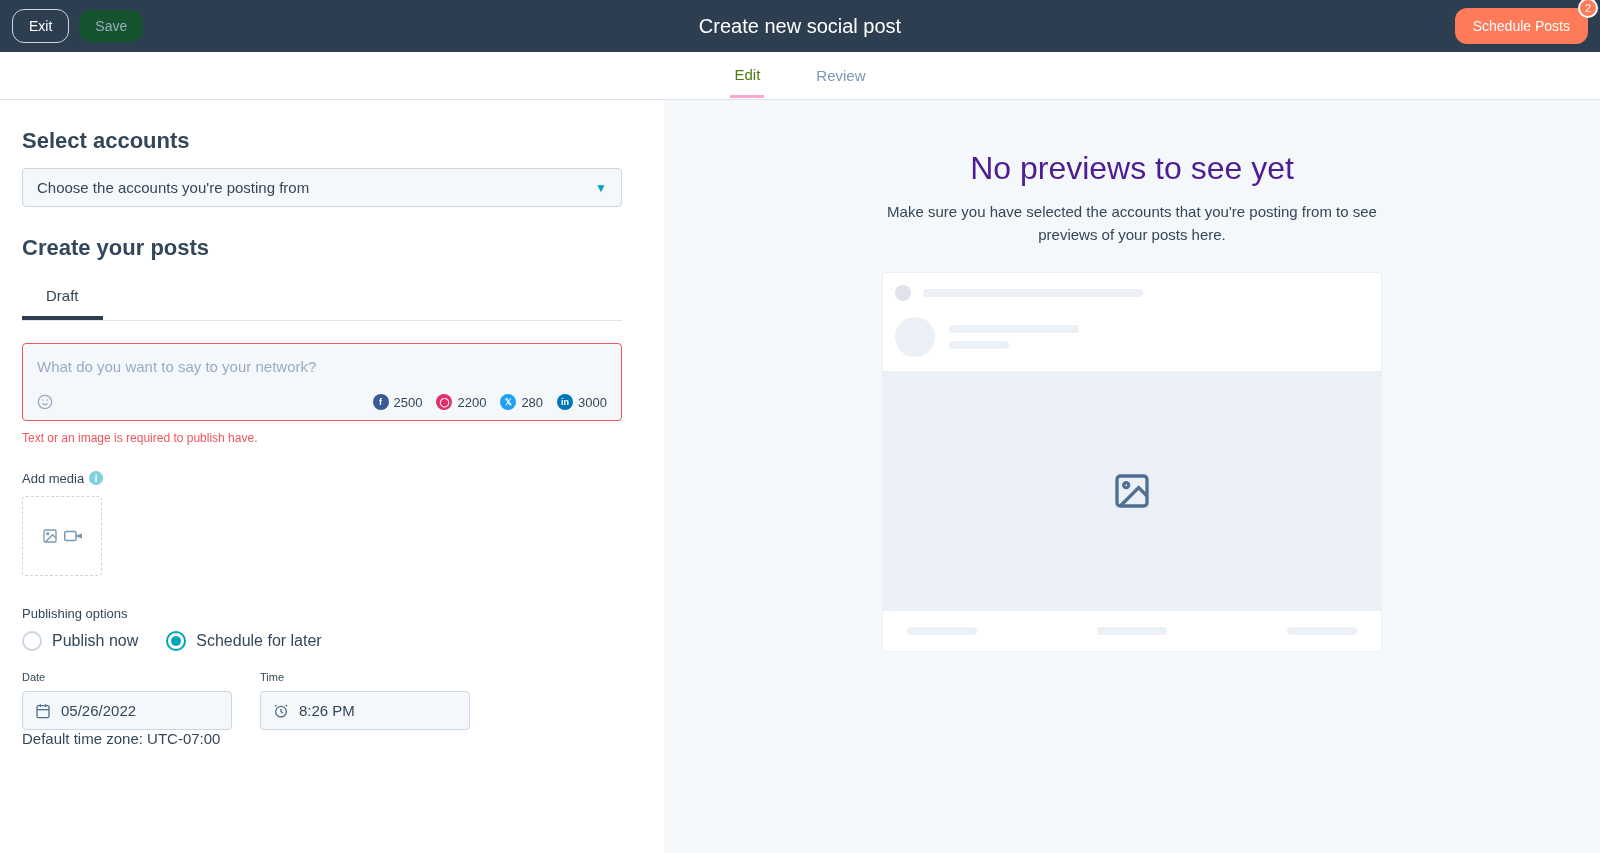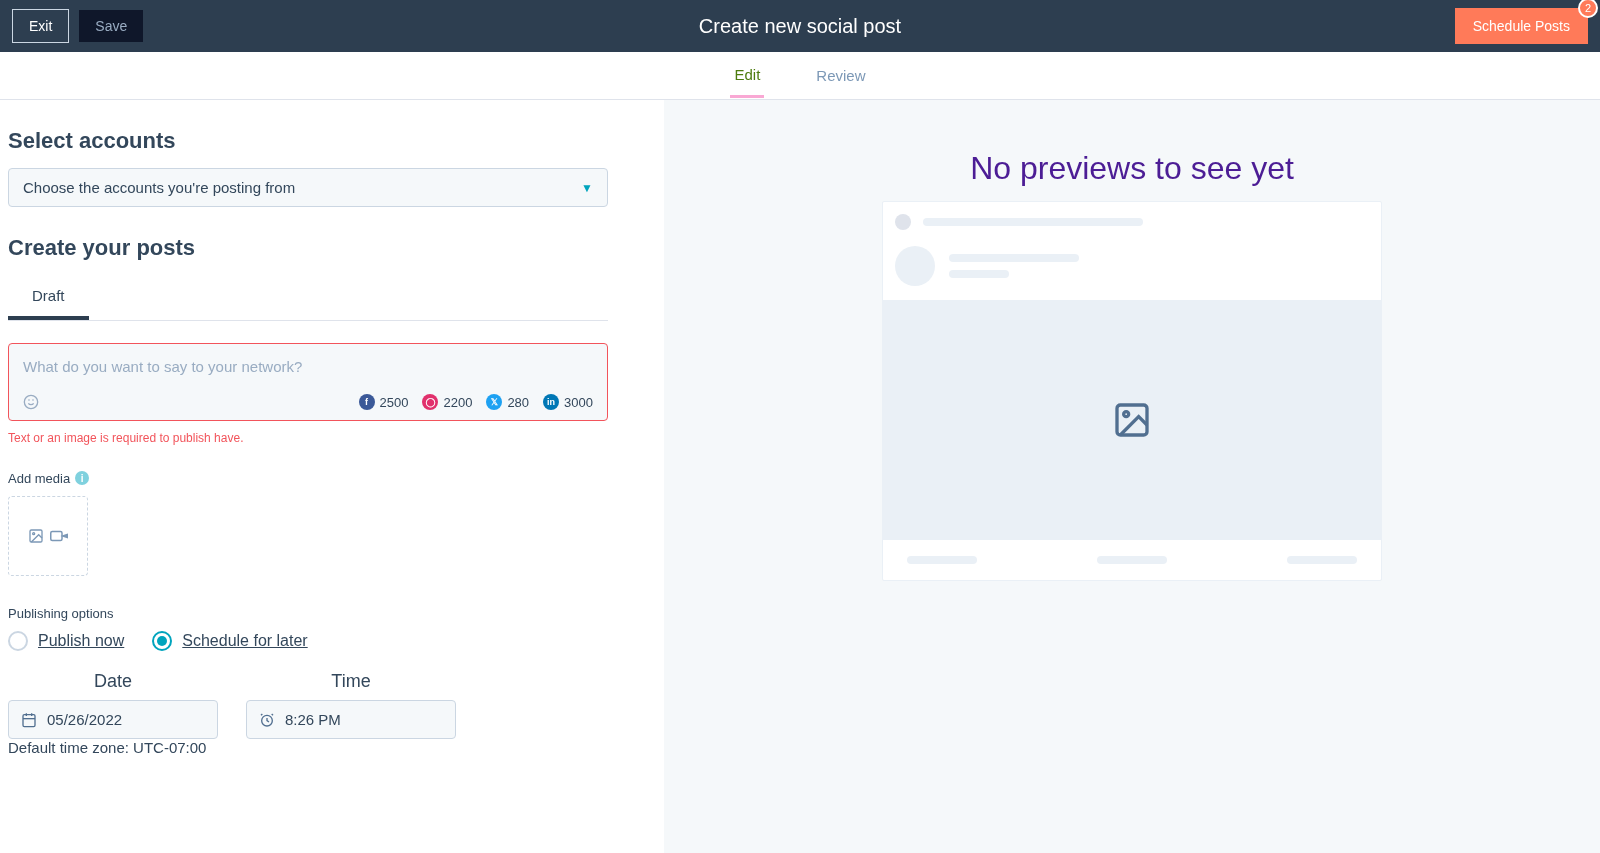--- a/index.html
+++ b/index.html
@@ -1,57 +1,57 @@
 <!DOCTYPE html>
 <html><head>
 <meta charset="utf-8">
 <style>
   * { box-sizing: border-box; margin: 0; padding: 0; }
   body { font-family: -apple-system, BlinkMacSystemFont, "Segoe UI", Helvetica, Arial, sans-serif; color: #33475b; background: #fff; }
   .topbar { background: #2d3e50; color: #fff; height: 52px; display: flex; align-items: center; padding: 0 12px; position: relative; }
-  .btn { border-radius: 0; padding: 8px 16px; font-size: 14px; cursor: pointer; border: none; text-align: center; }
+  .btn { border-radius: 12px; padding: 8px 16px; font-size: 14px; cursor: pointer; border: none; text-align: center; }
   .btn-exit { background: transparent; border: 1px solid #cbd6e2; color: #fff; margin-right: 10px; }
-  .btn-save { background: #0f172a; color: #99acc2; cursor: default; }
+  .btn-save { background: #14532d; color: #99acc2; cursor: default; }
   .top-title { position: absolute; left: 50%; transform: translateX(-50%); font-size: 20px; font-weight: 400; }
   .top-right { margin-left: auto; display: flex; align-items: center; position: relative; }
   .btn-schedule { background: #ff7a59; color: #fff; font-size: 14px; padding: 10px 18px; }
   .badge { position: absolute; top: -10px; right: -10px; background: #ff7a59; color: #fff; border: 2px solid #fff; border-radius: 50%; width: 20px; height: 20px; display: flex; align-items: center; justify-content: center; font-size: 11px; }
   .tabbar { height: 48px; border-bottom: 1px solid #dfe3eb; display: flex; align-items: center; justify-content: center; gap: 48px; font-size: 15px; }
   .tab { color: #7c98b6; cursor: pointer; padding: 12px 4px; }
   .tab.active { color: #4d7c0f; font-weight: 500; border-bottom: 3px solid #f9a8d4; }
   .main { display: flex; min-height: calc(100vh - 100px); }
-  .left { width: 41.5%; padding: 28px 18px 20px 8px; }
+  .left { width: 41.5%; padding: 28px 18px 20px 22px; }
   .right { width: 58.5%; background: #f5f8fa; padding: 30px 20px; text-align: center; }
   h2.section { font-size: 22px; font-weight: 600; color: #33475b; margin-bottom: 14px; }
   .select-box { border: 1px solid #cbd6e2; border-radius: 4px; background: #f5f8fa; padding: 10px 14px; display: flex; justify-content: space-between; align-items: center; color: #33475b; font-size: 15px; cursor: pointer; margin-bottom: 28px; max-width: 600px; }
   .chev { color: #00a4bd; font-size: 12px; }
   .subtabs { display: flex; border-bottom: 1px solid #dfe3eb; max-width: 600px; }
   .subtab { padding: 12px 24px; font-size: 15px; color: #33475b; cursor: pointer; }
   .subtab.active { border-bottom: 4px solid #2d3e50; font-weight: 400; }
   .composer { border: 1px solid #f2545b; border-radius: 4px; margin-top: 22px; max-width: 600px; background: #f5f8fa; }
   .composer-text { min-height: 42px; padding: 14px 14px 4px; outline: none; font-size: 15px; color: #33475b; }
   .composer-text:empty::before { content: attr(data-placeholder); color: #99acc2; }
   .composer-foot { display: flex; align-items: center; justify-content: space-between; padding: 8px 14px 10px; }
   .emoji-icon { color: #99acc2; font-size: 16px; cursor: pointer; }
   .counters { display: flex; gap: 14px; align-items: center; font-size: 13px; color: #33475b; }
   .cntr { display: flex; align-items: center; gap: 5px; }
   .soc-ico { width: 16px; height: 16px; border-radius: 50%; display: inline-flex; align-items: center; justify-content: center; color: #fff; font-size: 9px; font-weight: bold; }
   .fb { background: #3b5998; } .ig { background: #e1306c; } .tw { background: #1da1f2; } .li { background: #0077b5; }
   .err { color: #f2545b; font-size: 12px; margin-top: 10px; }
   .field-label { font-size: 13px; color: #33475b; margin-top: 26px; margin-bottom: 10px; display: flex; gap: 5px; }
   .info-ico { width: 14px; height: 14px; border-radius: 50%; background: #7fd1de; color: #fff; font-size: 10px; display: inline-flex; align-items: center; justify-content: center; font-weight: bold; }
   .media-drop { width: 80px; height: 80px; border: 1px dashed #cbd6e2; border-radius: 4px; display: flex; align-items: center; justify-content: center; gap: 6px; color: #7c98b6; cursor: pointer; }
-  .radios { display: flex; gap: 28px; margin-top: 10px; align-items: center; text-decoration: underline; }
+  .radios { display: flex; gap: 28px; margin-top: 10px; align-items: center; }
   .radio { display: flex; align-items: center; gap: 10px; font-size: 16px; cursor: pointer; }
   .rcircle { width: 20px; height: 20px; border: 2px solid #cbd6e2; border-radius: 50%; display: inline-flex; align-items: center; justify-content: center; }
   .rcircle.sel { border-color: #00a4bd; }
   .rdot { width: 10px; height: 10px; background: #00a4bd; border-radius: 50%; }
   .dt-row { display: flex; gap: 28px; margin-top: 20px; }
   .dt-col { display: flex; flex-direction: column; gap: 8px; }
-  .dt-col label { font-size: 18px; text-align: center; }
+  .dt-col label { font-size: 11px; }
   .inputbox { border: 1px solid #cbd6e2; border-radius: 4px; background: #f5f8fa; padding: 10px 12px; display: flex; align-items: center; gap: 10px; font-size: 15px; width: 210px; }
   .tz { font-size: 15px; color: #33475b; }
   .right h3 { font-size: 32px; font-weight: 500; color: #4c1d95; margin-bottom: 14px; margin-top: 20px; }
   .right p { font-size: 15px; color: #33475b; max-width: 520px; margin: 0 auto 26px; line-height: 1.5; }
   .skel-card { background: #fff; width: 500px; margin: 0 auto; border: 1px solid #eaf0f6; border-radius: 2px; }
   .skel-top { padding: 12px; display: flex; align-items: center; gap: 12px; }
   .skel-circ-sm { width: 16px; height: 16px; background: #dfe3eb; border-radius: 50%; }
   .skel-line { background: #eaf0f6; height: 8px; border-radius: 4px; }
   .skel-row2 { padding: 4px 12px 14px; display: flex; align-items: center; gap: 14px; }
   .skel-circ-lg { width: 40px; height: 40px; background: #eaf0f6; border-radius: 50%; }
@@ -179,20 +179,21 @@
             </svg>
           <span>8:26 PM</span>
         </div>
       </div>
     </div>
     <div class="tz">Default time zone: UTC-07:00</div>
   </div>
 
   <div class="right">
     <h3>No previews to see yet</h3>
+    <p>Make sure you have selected the accounts that you're posting from to see previews of your posts here.</p>
     <div class="skel-card">
       <div class="skel-top">
         <div class="skel-circ-sm"></div>
         <div class="skel-line" style="width:220px;"></div>
       </div>
       <div class="skel-row2">
         <div class="skel-circ-lg"></div>
         <div class="skel-col">
           <div class="skel-line" style="width:130px;"></div>
           <div class="skel-line" style="width:60px;"></div>

